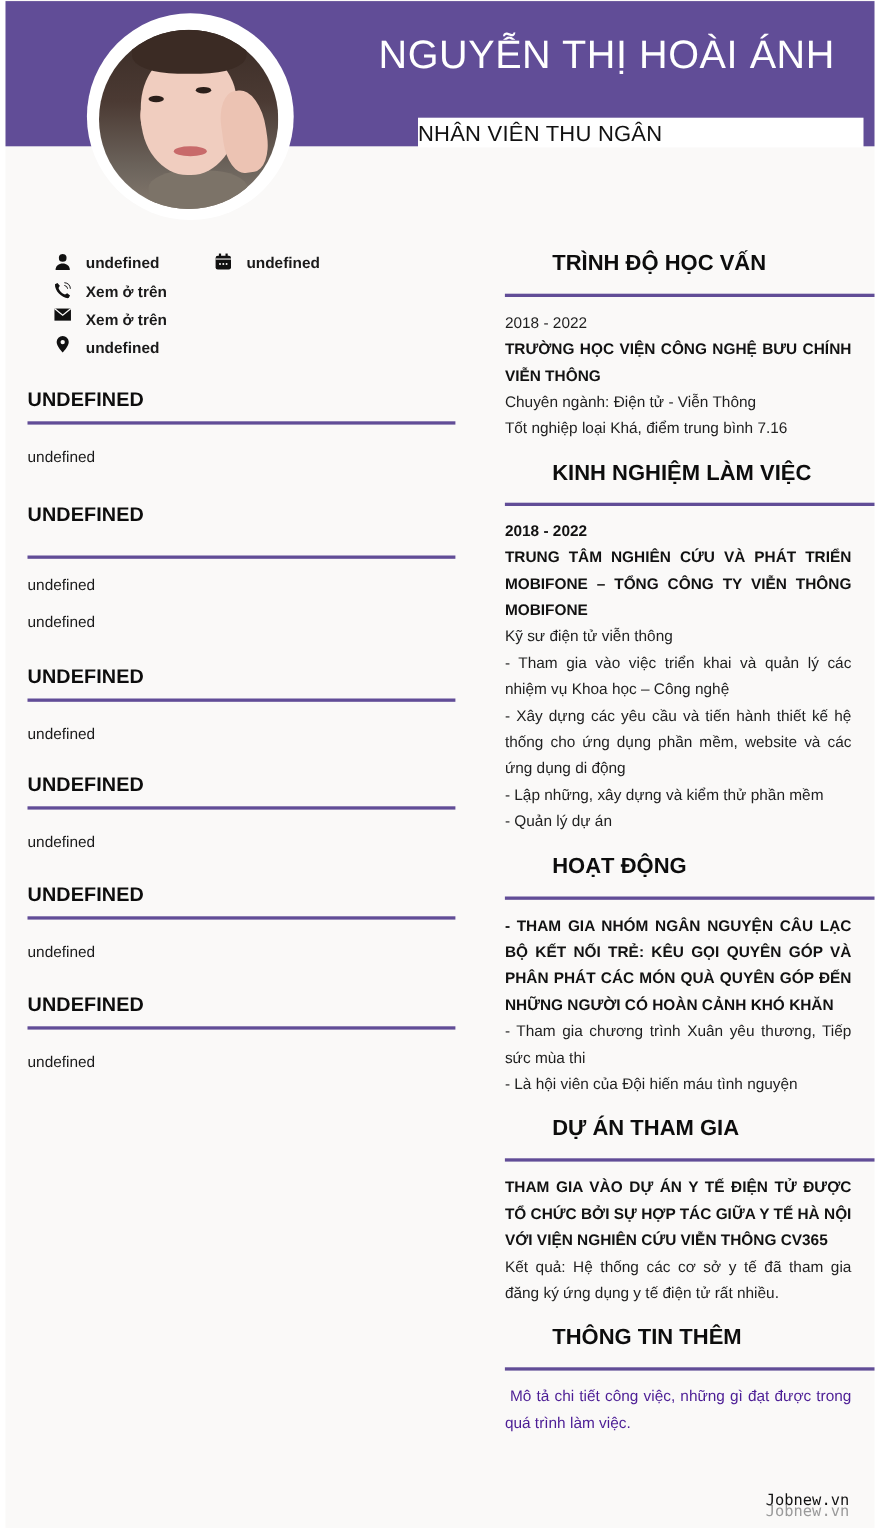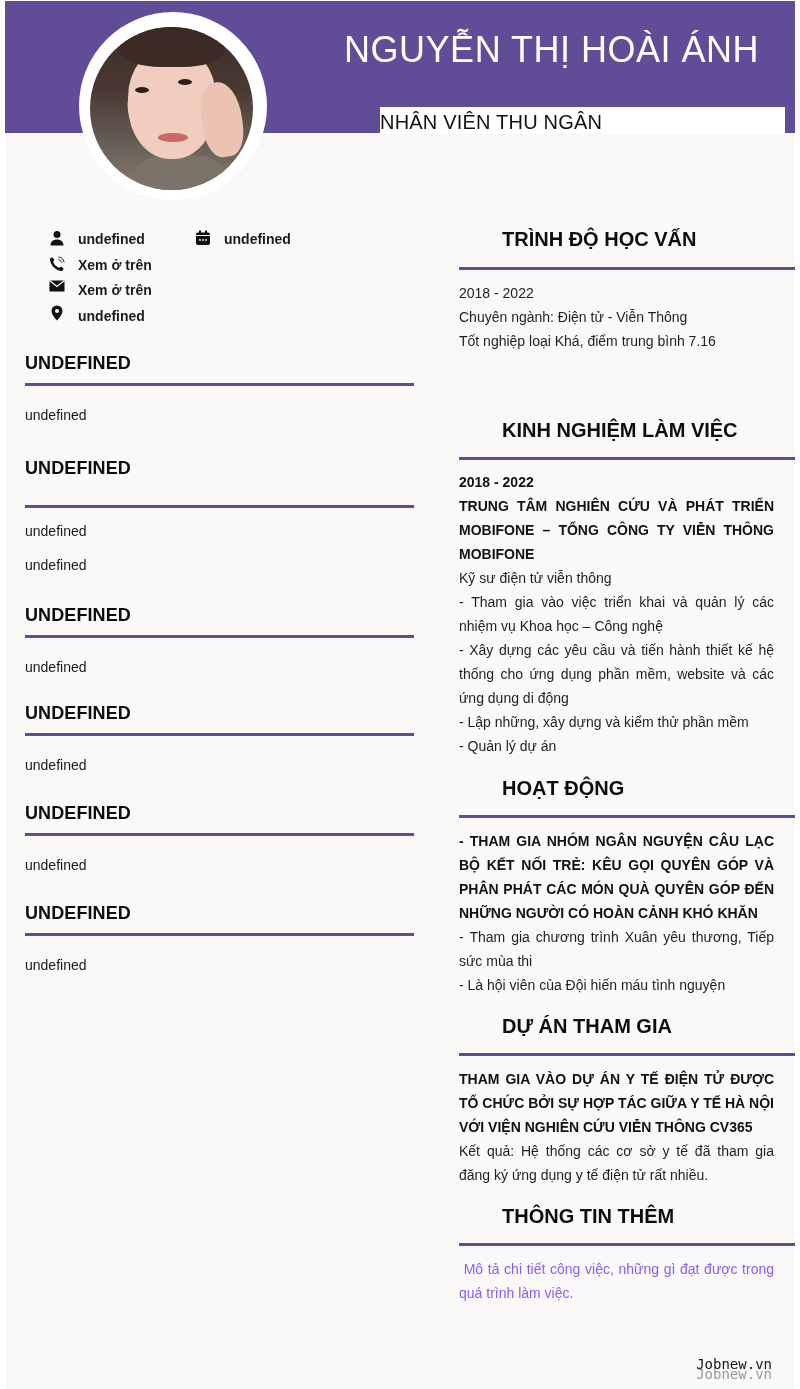--- a/index.html
+++ b/index.html
@@ -35,21 +35,21 @@
     .sec-left { position: absolute; left: 20px; width: 389px; }
     .sec-left h3 { font-size: 18px; font-weight: bold; color: #0d0d0d; letter-spacing: 0.1px; }
     .sec-left .rule { position: absolute; left: 0; width: 389px; height: 3px; background: #614d97; }
     .sec-left .item { position: absolute; left: 0; font-size: 14px; color: #1a1a1a; }
 
     .right { position: absolute; left: 454px; width: 336px; }
     .right h3 { position: absolute; left: 43px; font-size: 20px; font-weight: bold; color: #0d0d0d; white-space: nowrap; }
     .right .rule { position: absolute; left: 0; width: 336px; height: 3px; background: #614d97; }
     .right .body { position: absolute; left: 0; width: 315px; font-size: 14px; line-height: 24px; color: #1f1f1f; text-align: justify; }
     .right .body .b { font-weight: bold; color: #111; }
-    .right .body .muted { color: #8b5cf6; }
+    .right .body .muted { color: #4c1d95; }
     .right .body p { margin: 0; }
 
     .watermark { position: absolute; right: 23px; top: 1356px; font-family: "DejaVu Sans Mono", "Liberation Mono", monospace; font-size: 14px; color: #111; }
     .watermark2 { position: absolute; right: 23px; top: 1366px; font-family: "DejaVu Sans Mono", "Liberation Mono", monospace; font-size: 14px; color: #9a9a9a; }
   </style>
 </head>
 <body>
 
 <div class="cv">
 
@@ -161,20 +161,21 @@
     <h3>UNDEFINED</h3>
     <div class="rule" style="top:30px;"></div>
     <div class="item" style="top:54px;">undefined</div>
   </div>
 
   <div class="right" style="top:228px;">
     <h3 style="top:0;">TRÌNH ĐỘ HỌC VẤN</h3>
     <div class="rule" style="top:39px;"></div>
     <div class="body" style="top:53px;">
       <p>2018 - 2022</p>
+      <p class="b">TRƯỜNG HỌC VIỆN CÔNG NGHỆ BƯU CHÍNH VIỄN THÔNG</p>
       <p>Chuyên ngành: Điện tử - Viễn Thông</p>
       <p>Tốt nghiệp loại Khá, điểm trung bình 7.16</p>
     </div>
   </div>
 
   <div class="right" style="top:419px;">
     <h3 style="top:0;">KINH NGHIỆM LÀM VIỆC</h3>
     <div class="rule" style="top:38px;"></div>
     <div class="body" style="top:51px;">
       <p class="b">2018 - 2022</p>

